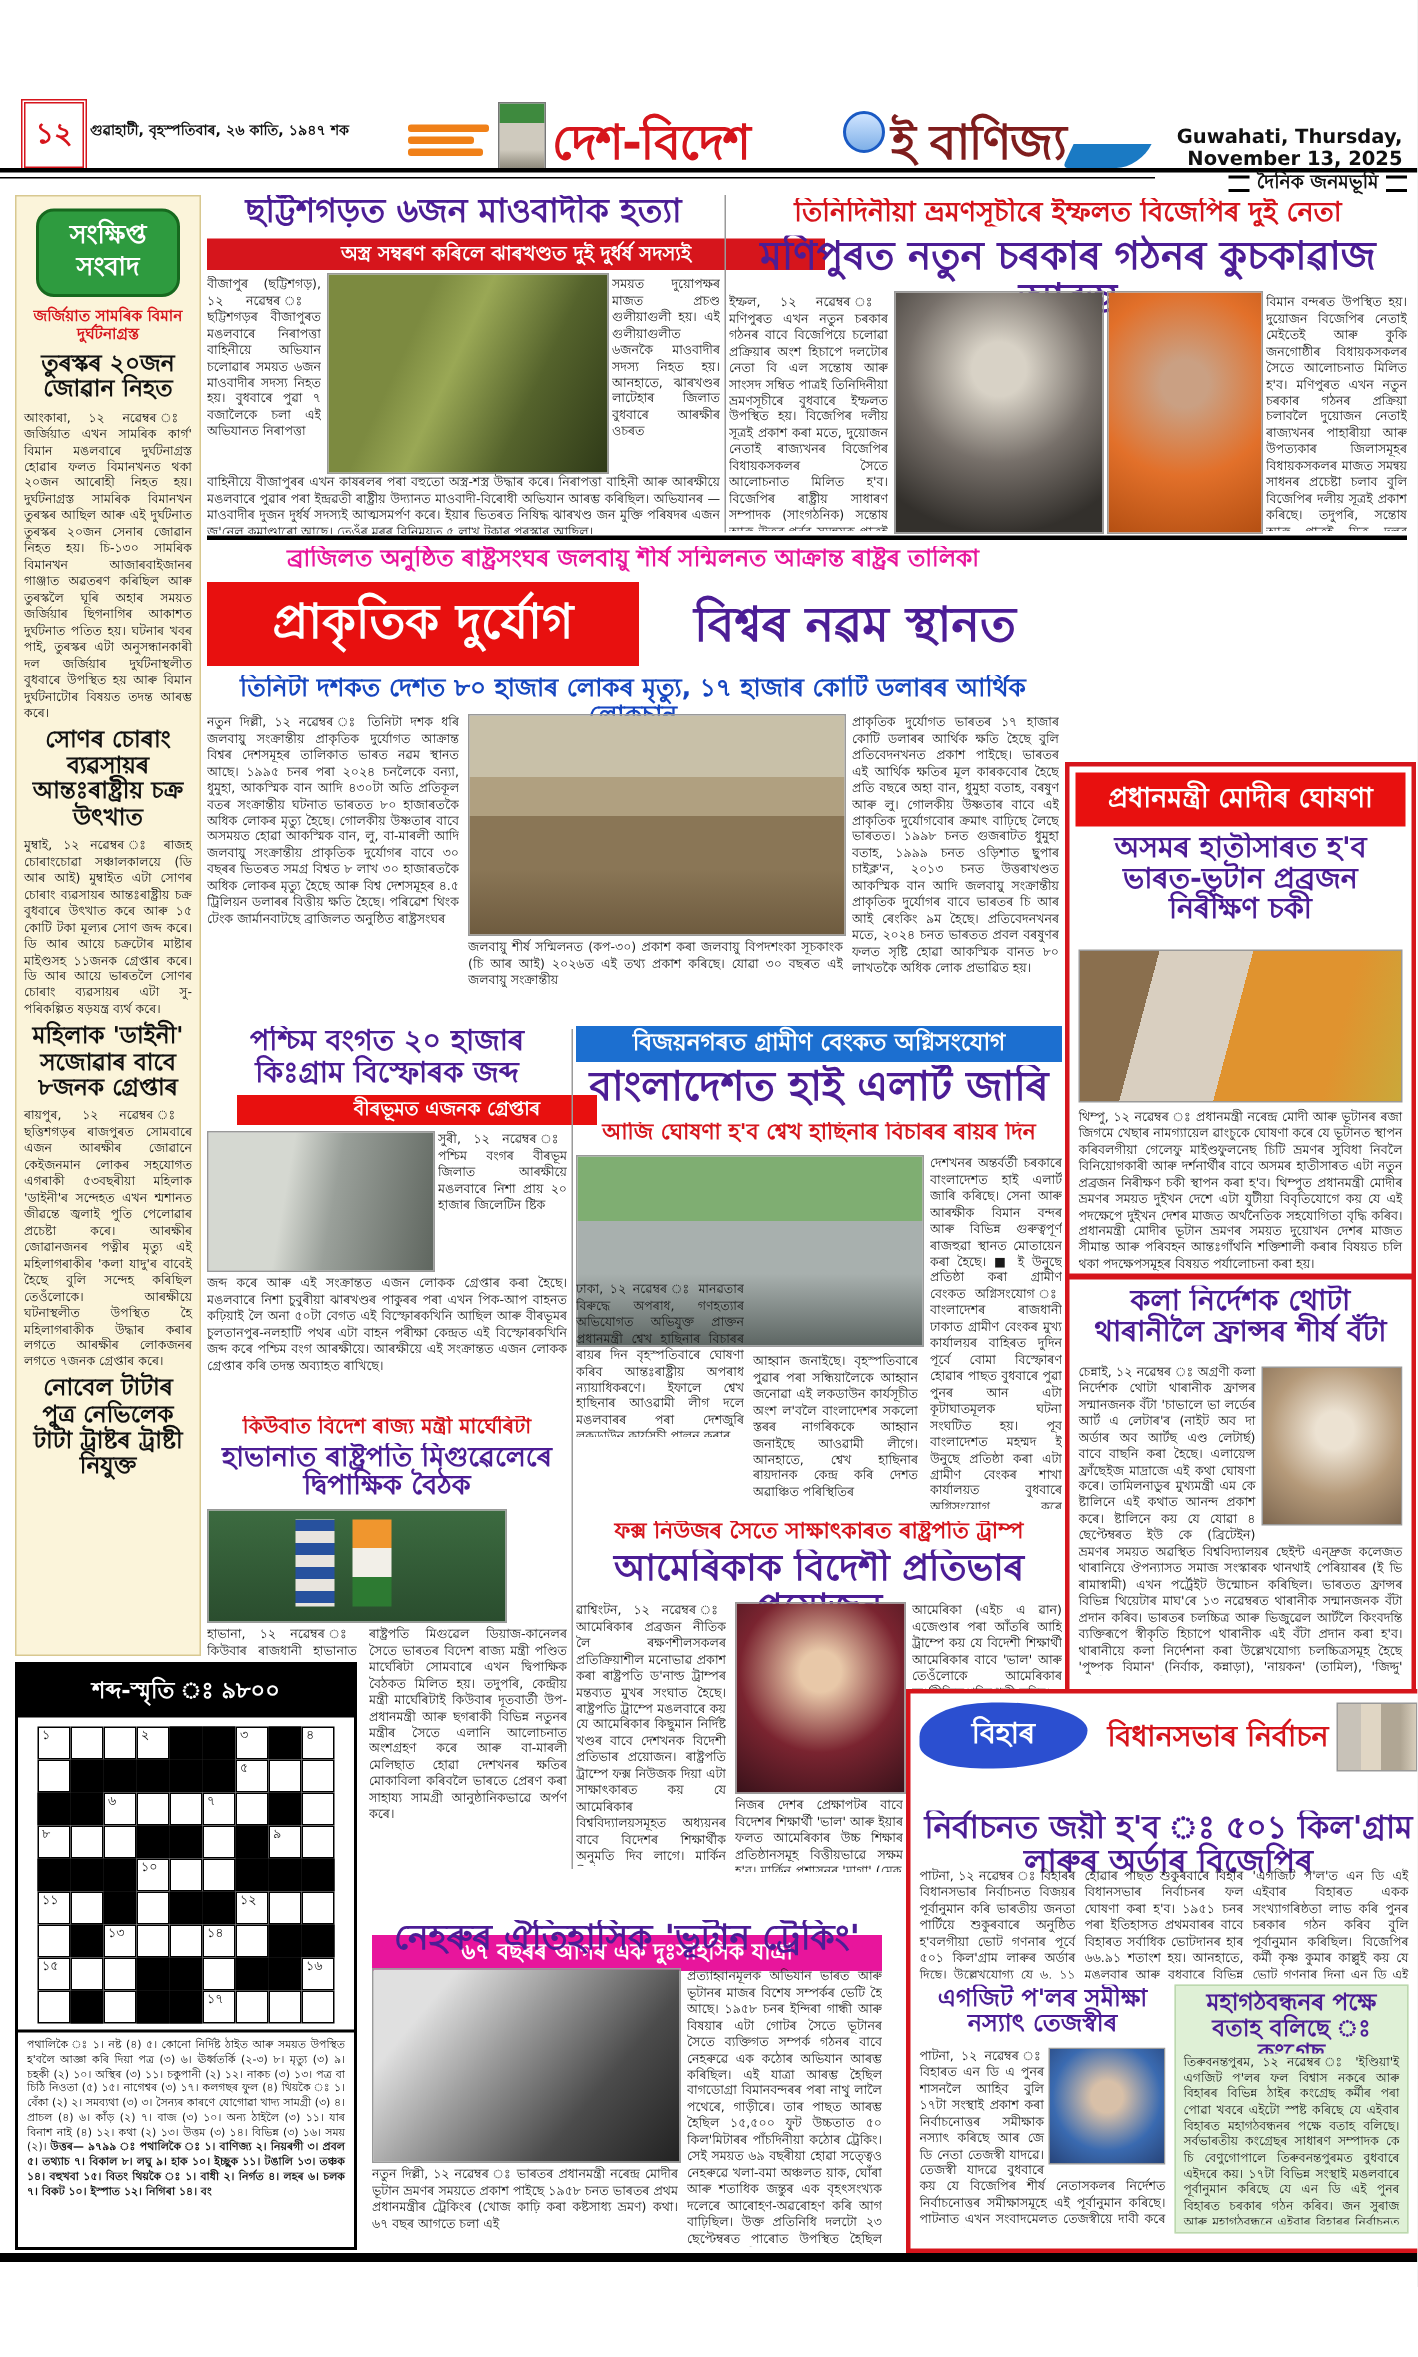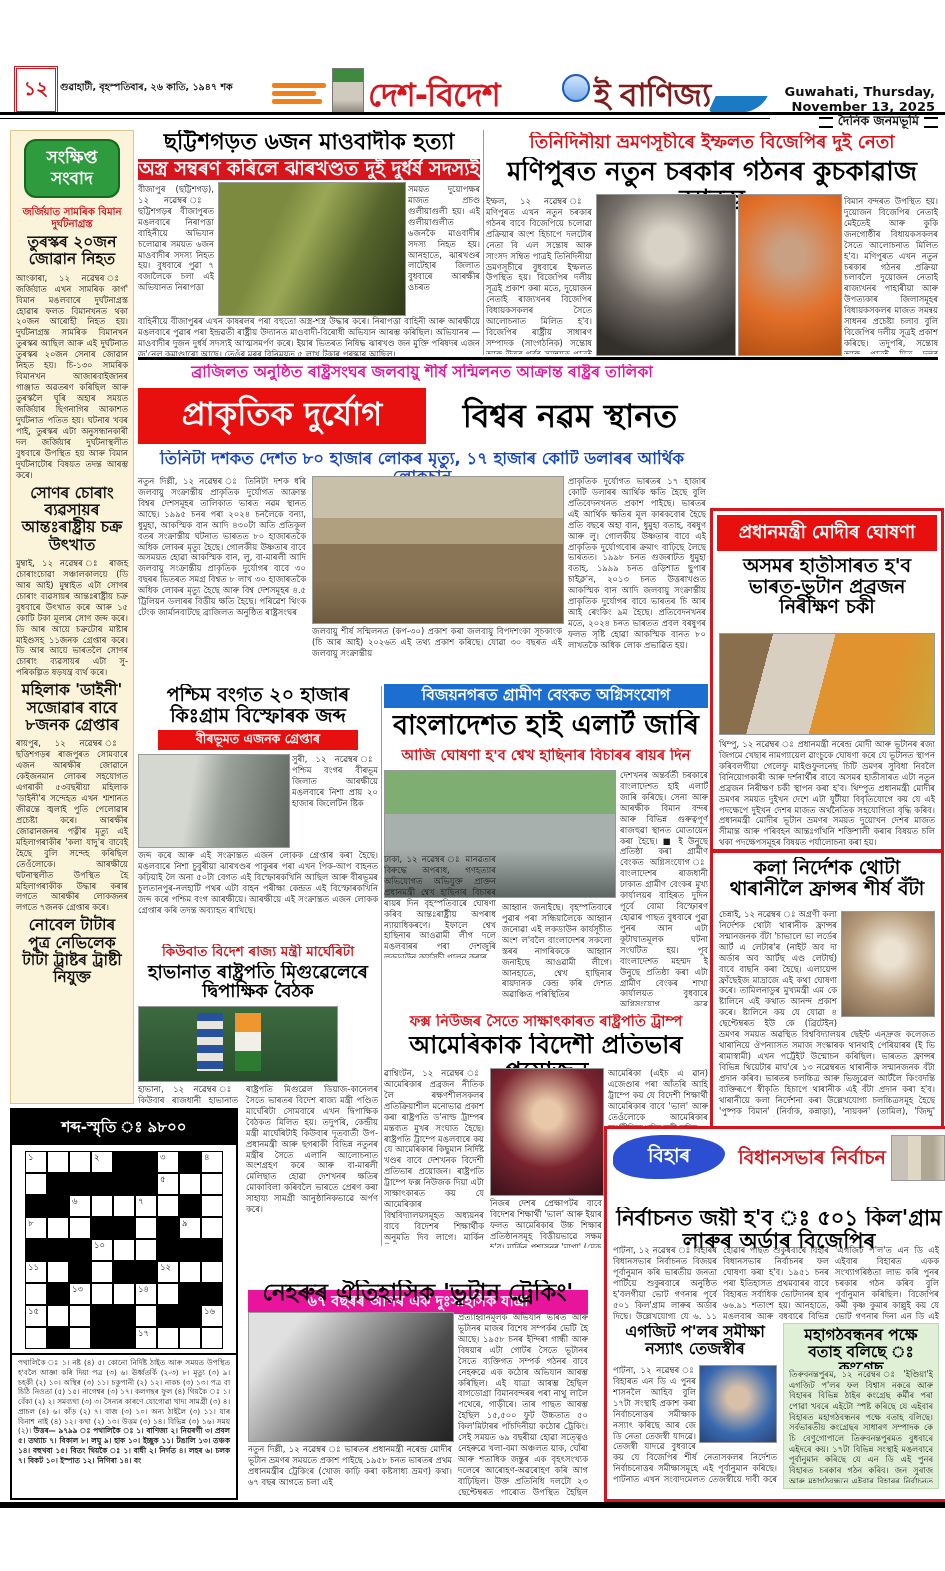--- a/index.html
+++ b/index.html
@@ -1,20 +1,20 @@
 <!DOCTYPE html>
 <html><head>
 <meta charset="utf-8">
 <style>
   html,body{margin:0;padding:0;background:#e9e9e9;}
   #paper{position:relative;width:945px;height:1571px;background:#ffffff;
          font-family:"DejaVu Sans",sans-serif;color:#111;overflow:hidden;margin:0 auto;}
   .abs{position:absolute;}
   .jt{font-size:8.4px;line-height:1.3;text-align:justify;overflow:hidden;color:#1a1a1a;}
-  .hl{font-weight:bold;color:#000000;text-align:center;line-height:1.08;overflow:hidden;}
+  .hl{font-weight:bold;color:#4c1d95;text-align:center;line-height:1.08;overflow:hidden;}
   .red{color:#d6151c;}
   .band{color:#fff;font-weight:bold;display:flex;align-items:center;justify-content:center;overflow:hidden;}
   .photo{position:absolute;overflow:hidden;border:1px solid #999;}
   .box-red{position:absolute;border:3px solid #d6151c;background:#fff;}
   .vline{position:absolute;width:1px;background:#9a9a9a;}
   .hline{position:absolute;background:#000;}
   
   #pagenum{border:3px double #d6151c;color:#d6151c;font-weight:bold;font-size:19px;
            display:flex;align-items:center;justify-content:center;}
   .m-bar{height:5px;background:#f08018;margin:3px 0;border-radius:2px;}
@@ -180,21 +180,21 @@
         <div class="cw-cell"></div>
         <div class="cw-cell"></div>
       </div>
     <div id="cwclues">
       <span>পথালিকৈ ঃ ১। নষ্ট (৪) ৫। কোনো নিৰ্দিষ্ট ঠাইত আৰু সময়ত উপস্থিত হ'বলৈ আজ্ঞা কৰি দিয়া পত্ৰ (৩) ৬। ঊৰ্ধ্বতৰ্কি (২-৩) ৮। মৃত্যু (৩) ৯। চহকী (২) ১০। অস্থিৰ (৩) ১১। চকুপানী (২) ১২। নাকচ (৩) ১৩। পত্ৰ বা চিঠি নিওতা (৫) ১৫। নাগেশ্বৰ (৩) ১৭। কলগছৰ ফুল (৪) থিয়কৈ ঃ ১। বেঁকা (২) ২। সমব্যথা (৩) ৩। সৈন্যৰ কাৰণে যোগোৱা খাদ্য সামগ্ৰী (৩) ৪। প্ৰাচল (৪) ৬। কাঁড় (২) ৭। বাজ (৩) ১০। অন্য ঠাইলৈ (৩) ১১। যাৰ বিনাশ নাই (৪) ১২। কথা (২) ১৩। উত্তম (৩) ১৪। বিভিন্ন (৩) ১৬। সময় (২)।</span>
       <span style="font-weight:bold;">উত্তৰ— ৯৭৯৯ ঃ পথালিকৈ ঃ ১। বাণিজ্য ২। নিয়ৰগী ৩। প্ৰবল ৫। তথ্যাচ ৭। বিকাল ৮। লঘু ৯। হাক ১০। ইচ্ছুক ১১। টঙালি ১৩। তঞ্চক ১৪। বহুখবা ১৫। বিতং থিয়কৈ ঃ ১। বাধী ২। নিৰ্গত ৪। লহৰ ৬। চলক ৭। বিকট ১০। ইস্পাত ১২। নিগিৰা ১৪। বং</span>
     </div>
   </div>
 
   <div class="abs hl" style="left:138px;top:130px;width:342px;font-size:22px;">ছট্টিশগড়ত ৬জন মাওবাদীক হত্যা</div>
-  <div class="abs band" style="left:138px;top:159px;width:342px;height:21px;background:#d6151c;font-size:19px;">অস্ত্ৰ সম্বৰণ কৰিলে ঝাৰখণ্ডত দুই দুৰ্ধৰ্ষ সদস্যই</div>
+  <div class="abs band" style="left:138px;top:159px;width:412px;height:21px;background:#d6151c;font-size:13px;">অস্ত্ৰ সম্বৰণ কৰিলে ঝাৰখণ্ডত দুই দুৰ্ধৰ্ষ সদস্যই</div>
   <div class="abs jt" style="left:138px;top:184px;width:76px;height:128px;">বীজাপুৰ (ছট্টিশগড়), ১২ নৱেম্বৰ ঃ ছট্টিশগড়ৰ বীজাপুৰত মঙলবাৰে নিৰাপত্তা বাহিনীয়ে অভিযান চলোৱাৰ সময়ত ৬জন মাওবাদীৰ সদস্য নিহত হয়। বুধবাৰে পুৱা ৭ বজালৈকে চলা এই অভিযানত নিৰাপত্তা</div>
   <div class="photo" style="left:218px;top:182px;width:186px;height:132px;
        background:linear-gradient(115deg,#7c8a40 0 30%,#9aa855 45%,#55632c 70%,#2f3a18);"></div>
   <div class="abs jt" style="left:408px;top:184px;width:72px;height:128px;">সময়ত দুয়োপক্ষৰ মাজত প্ৰচণ্ড গুলীয়াগুলী হয়। এই গুলীয়াগুলীত ৬জনকৈ মাওবাদীৰ সদস্য নিহত হয়। আনহাতে, ঝাৰখণ্ডৰ লাটেহাৰ জিলাত বুধবাৰে আৰক্ষীৰ ওচৰত</div>
   <div class="abs jt" style="left:138px;top:316px;width:342px;height:40px;">বাহিনীয়ে বীজাপুৰৰ এখন কাষৰলৰ পৰা বহুতো অস্ত্ৰ-শস্ত্ৰ উদ্ধাৰ কৰে। নিৰাপত্তা বাহিনী আৰু আৰক্ষীয়ে মঙলবাৰে পুৱাৰ পৰা ইন্দ্ৰৱতী ৰাষ্ট্ৰীয় উদ্যানত মাওবাদী-বিৰোধী অভিযান আৰম্ভ কৰিছিল। অভিযানৰ — মাওবাদীৰ দুজন দুৰ্ধৰ্ষ সদস্যই আত্মসমৰ্পণ কৰে। ইয়াৰ ভিতৰত নিষিদ্ধ ঝাৰখণ্ড জন মুক্তি পৰিষদৰ এজন জ'নেল কমাণ্ডাৰো আছে। তেওঁৰ মূৰৰ বিনিময়ত ৫ লাখ টকাৰ পুৰস্কাৰ আছিল।</div>
 
   <div class="vline" style="left:483px;top:130px;height:225px;"></div>
 
   <div class="abs hl red" style="left:486px;top:132px;width:452px;font-size:18px;">তিনিদিনীয়া ভ্ৰমণসূচীৰে ইম্ফলত বিজেপিৰ দুই নেতা</div>
   <div class="abs hl" style="left:486px;top:157px;width:452px;font-size:26px;">মণিপুৰত নতুন চৰকাৰ গঠনৰ কুচকাৱাজ আৰম্ভ</div>
@@ -228,21 +228,21 @@
   <div class="box-red" style="left:710px;top:850px;width:228px;height:274px;">
     <div class="hl" style="margin:4px 6px 2px;font-size:19px;height:50px;">কলা নিৰ্দেশক থোটা থাৰানীলৈ ফ্ৰান্সৰ শীৰ্ষ বঁটা</div>
     <div class="jt" style="margin:0 6px;height:208px;">
       <span style="float:right;width:92px;height:104px;margin:2px 0 3px 4px;border:1px solid #999;display:block;
             background:radial-gradient(circle at 52% 40%,#ece2d2 16%,#b59a7a 55%,#7d6750);"></span>
       <span>চেন্নাই, ১২ নৱেম্বৰ ঃ অগ্ৰণী কলা নিৰ্দেশক থোটা থাৰানীক ফ্ৰান্সৰ সন্মানজনক বঁটা 'চাভালে ভা লৰ্ডেৰ আৰ্ট এ লেটাৰ'ৰ (নাইট অব দা অৰ্ডাৰ অব আৰ্টছ এণ্ড লেটাৰ্ছ) বাবে বাছনি কৰা হৈছে। এলায়েন্স ফ্ৰাঁছেইজ মাদ্ৰাজে এই কথা ঘোষণা কৰে। তামিলনাডুৰ মুখ্যমন্ত্ৰী এম কে ষ্টালিনে এই কথাত আনন্দ প্ৰকাশ কৰে। ষ্টালিনে কয় যে যোৱা ৪ ছেপ্টেম্বৰত ইউ কে (ব্ৰিটেইন) ভ্ৰমণৰ সময়ত অৱস্থিত বিশ্ববিদ্যালয়ৰ ছেইন্ট এন্দ্ৰুজ কলেজত থাৰানিয়ে ঔপন্যাসত সমাজ সংস্কাৰক থানথাই পেৰিয়াৰৰ (ই ভি ৰামাস্বামী) এখন পৰ্ট্ৰেইট উন্মোচন কৰিছিল। ভাৰতত ফ্ৰান্সৰ বিভিন্ন থিয়েটাৰ মাঘ'ৰে ১৩ নৱেম্বৰত থাৰানীক সন্মানজনক বঁটা প্ৰদান কৰিব। ভাৰতৰ চলচ্চিত্ৰ আৰু ভিজুৱেল আৰ্টলৈ কিংবদন্তি ব্যক্তিৰূপে স্বীকৃতি হিচাপে থাৰানীক এই বঁটা প্ৰদান কৰা হ'ব। থাৰানীয়ে কলা নিৰ্দেশনা কৰা উল্লেখযোগ্য চলচ্চিত্ৰসমূহ হৈছে 'পুষ্পক বিমান' (নিৰ্বাক, কন্নাড়া), 'নায়কন' (তামিল), 'জিদ্দু' (হিন্দী), 'শিৱাজী' (তামিল), দশাবতাৰম (তামিল) 'পঞ্চলিন ছেলভান-১' (তামিল) ইত্যাদি। প্ৰডাকশ্যন ডিজাইনৰ বাবে ৰাষ্ট্ৰীয় চলচ্চিত্ৰ বঁটা লাভ কৰা থাৰানীক পদ্মশ্ৰী সন্মানেৰেও সন্মানিত কৰা হৈছে।</span>
     </div>
   </div>
 
   <div class="abs hl" style="left:138px;top:684px;width:240px;font-size:19px;">পশ্চিম বংগত ২০ হাজাৰ কিঃগ্ৰাম বিস্ফোৰক জব্দ</div>
-  <div class="abs band" style="left:158px;top:730px;width:200px;height:20px;background:#e8100f;font-size:12.5px;">বীৰভূমত এজনক গ্ৰেপ্তাৰ</div>
+  <div class="abs band" style="left:158px;top:730px;width:200px;height:20px;background:#e8100f;font-size:12.5px;padding-left:40px;">বীৰভূমত এজনক গ্ৰেপ্তাৰ</div>
   <div class="photo" style="left:138px;top:754px;width:150px;height:92px;
        background:linear-gradient(100deg,#d5d8d1 0 35%,#9aa09a 55%,#5f665f);"></div>
   <div class="abs jt" style="left:292px;top:754px;width:86px;height:92px;">সুৰী, ১২ নৱেম্বৰ ঃ পশ্চিম বংগৰ বীৰভূম জিলাত আৰক্ষীয়ে মঙলবাৰে নিশা প্ৰায় ২০ হাজাৰ জিলেটিন ষ্টিক</div>
   <div class="abs jt" style="left:138px;top:850px;width:240px;height:90px;">জব্দ কৰে আৰু এই সংক্ৰান্তত এজন লোকক গ্ৰেপ্তাৰ কৰা হৈছে। মঙলবাৰে নিশা চুবুৰীয়া ঝাৰখণ্ডৰ পাকুৰৰ পৰা এখন পিক-আপ বাহনত কঢ়িয়াই লৈ অনা ৫০টা বেগত এই বিস্ফোৰকখিনি আছিল আৰু বীৰভূমৰ চুলতানপুৰ-নলহাটি পথৰ এটা বাহন পৰীক্ষা কেন্দ্ৰত এই বিস্ফোৰকখিনি জব্দ কৰে পশ্চিম বংগ আৰক্ষীয়ে। আৰক্ষীয়ে এই সংক্ৰান্তত এজন লোকক গ্ৰেপ্তাৰ কৰি তদন্ত অব্যাহত ৰাখিছে।</div>
 
   <div class="abs hl red" style="left:138px;top:944px;width:240px;font-size:13.5px;">কিউবাত বিদেশ ৰাজ্য মন্ত্ৰী মাৰ্ঘেৰিটা</div>
   <div class="abs hl" style="left:138px;top:962px;width:240px;font-size:18px;">হাভানাত ৰাষ্ট্ৰপতি মিগুৱেলেৰে দ্বিপাক্ষিক বৈঠক</div>
   <div class="photo" style="left:138px;top:1006px;width:198px;height:74px;background:linear-gradient(#3c6b40,#2a4d2e);">
     <div style="position:absolute;left:58px;top:6px;width:26px;height:58px;
          background:repeating-linear-gradient(#27519e 0 8px,#e8e4de 8px 16px);"></div>

